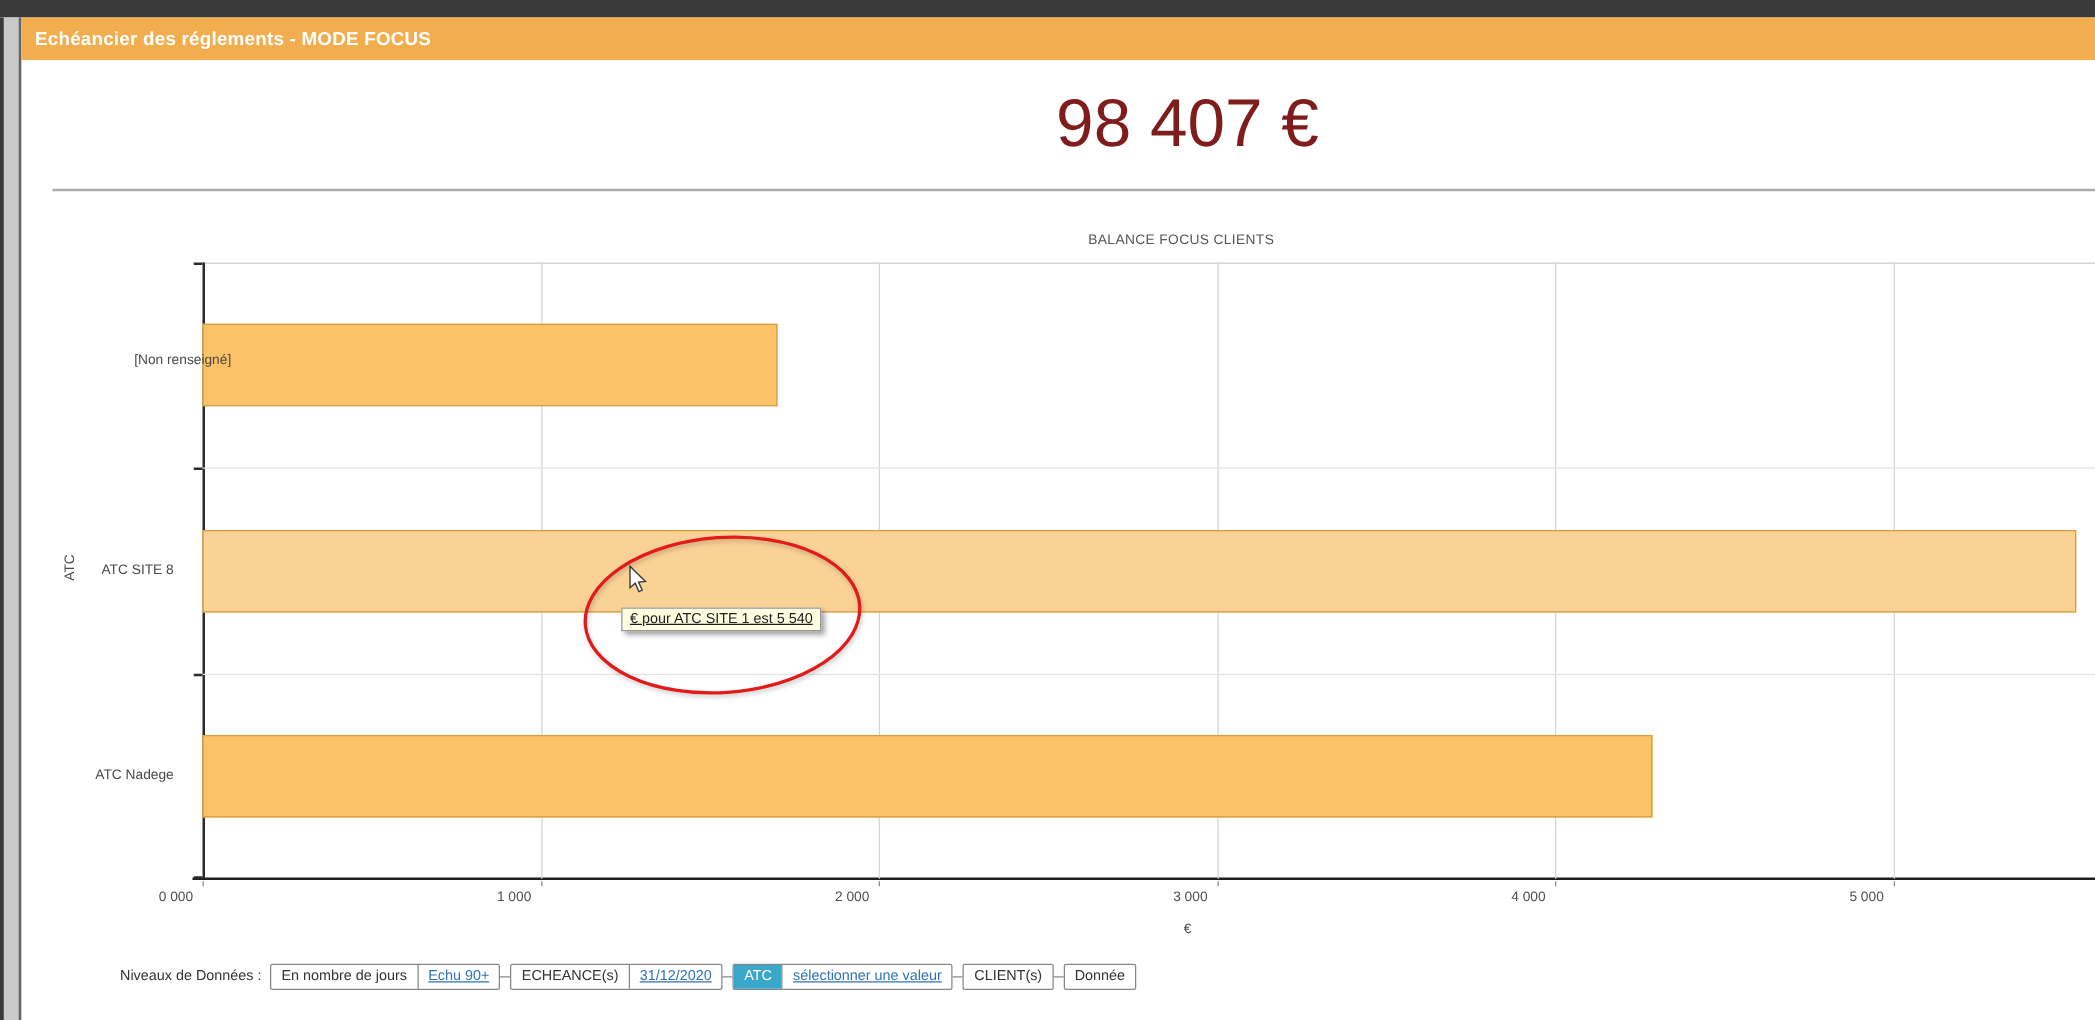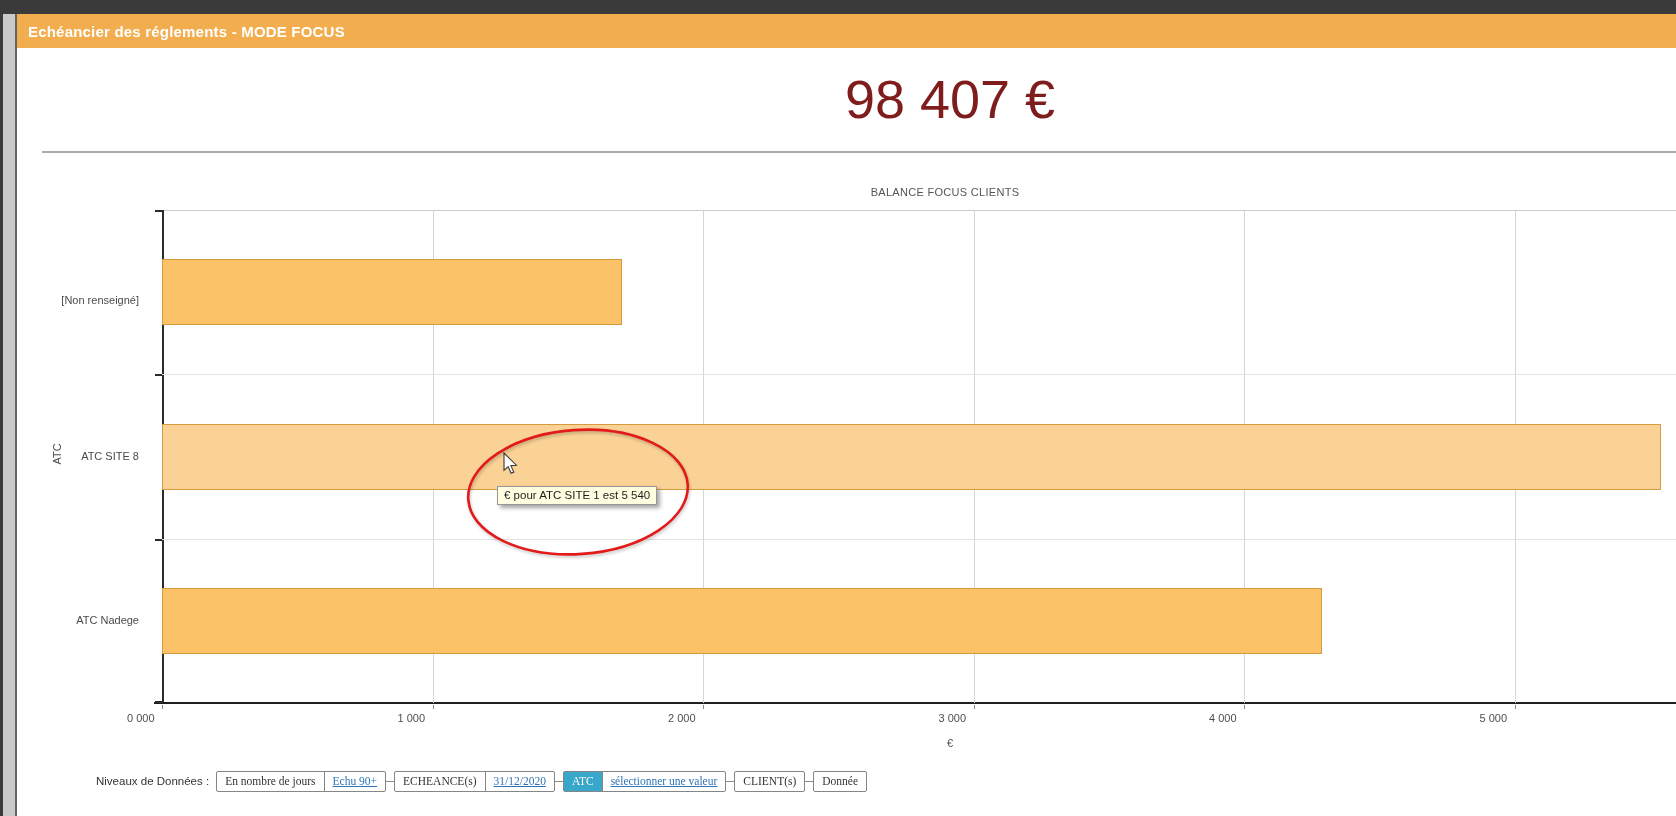--- a/index.html
+++ b/index.html
@@ -38,32 +38,32 @@
                  font-size:11px; color:#4f4f4f; }
   .cat-label { position:absolute; left:-162px; width:150px; padding-right:11px; text-align:right;
                font-size:11px; color:#4a4a4a; }
   .axis-y-title { position:absolute; left:46px; top:448px; font-size:11px; color:#4a4a4a;
                   transform:rotate(-90deg); transform-origin:center; }
   .axis-x-title { position:absolute; top:737px; left:920px; width:60px; text-align:center;
                   font-size:11px; color:#4f4f4f; }
 
   .tooltip { position:absolute; left:497px; top:486px; height:19px; padding:2px 6px 0 6px;
              background:#FFFEE1; border:1px solid #979797; font-size:11.5px; color:#1e1e1e;
-             white-space:nowrap; box-shadow:3px 3px 4px rgba(0,0,0,0.35); }
+             white-space:nowrap; box-shadow:3px 3px 4px rgba(0,0,0,0.35);text-decoration:underline; }
 
   .cursor-svg  { position:absolute; left:503px; top:452px; }
   .ellipse-svg { position:absolute; left:452px; top:412px;
                  filter:drop-shadow(1px 2px 1.5px rgba(0,0,0,0.22)); }
 
   .filter-bar { position:absolute; left:56px; top:770px; display:flex; align-items:center;
                 font-size:11.5px; height:22px;margin-left:40px; }
   .filter-label { color:#333; margin-right:7px; white-space:nowrap; }
   .fgroup { display:flex; align-items:stretch; border:1px solid #868686; border-radius:2px;
             background:#fff; height:21px; }
-  .fcell { padding:3px 8px 0 8px; white-space:nowrap; color:#333;font-family:Liberation Serif, serif; }
+  .fcell { padding:3px 8px 0 8px; white-space:nowrap; color:#333; }
   .fcell + .fcell { border-left:1px solid #868686; }
   .fcell.link { color:#2F73B4; text-decoration:underline; cursor:pointer; }
   .fcell.selected { background:#39A7C9; color:#fff; }
   .fconnect { width:8px; height:1px; background:#8a8a8a; }
 </style>
 </head>
 <body>
 
 <div class="top-band"></div>
 <div class="left-strip"></div>
@@ -97,21 +97,21 @@
     <div class="vgrid" style="left: 1352.5px;"></div>
     <div class="xtickmark" style="left: 1352.5px;"></div>
     <div class="xtick-label" style="left: 1352.5px;">5 000</div>
     <div class="hsep" style="top: 164.333px;"></div>
     <div class="hsep" style="top: 328.667px;"></div>
     <div class="ytick" style="top: 0px;"></div>
     <div class="ytick" style="top: 164.333px;"></div>
     <div class="ytick" style="top: 328.667px;"></div>
     <div class="ytick" style="top: 491px;"></div>
     <div class="bar" style="top: 49.1667px; height: 66px; width: 459.85px;"></div>
-    <div class="cat-label" style="top: 84px;">[Non renseigné]</div>
+    <div class="cat-label" style="top: 72px; margin-left: 46px;">[Non renseigné]</div>
     <div class="bar hover" style="top: 213.5px; height: 66px; width: 1498.57px;"></div>
     <div class="cat-label" style="top: 239.5px;">ATC SITE 8</div>
     <div class="bar" style="top: 377.833px; height: 66px; width: 1160.44px;"></div>
     <div class="cat-label" style="top: 403.833px;">ATC Nadege</div>
   </div>
 
 <div class="axis-y-title">ATC</div>
 <div class="axis-x-title">€</div>
 
 <div class="tooltip">

